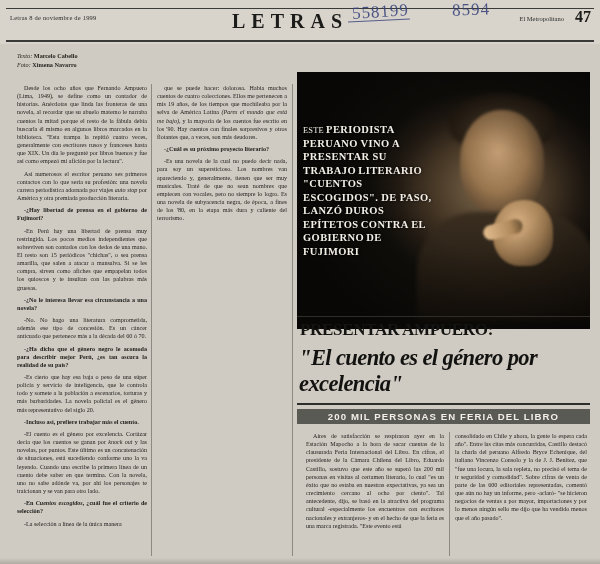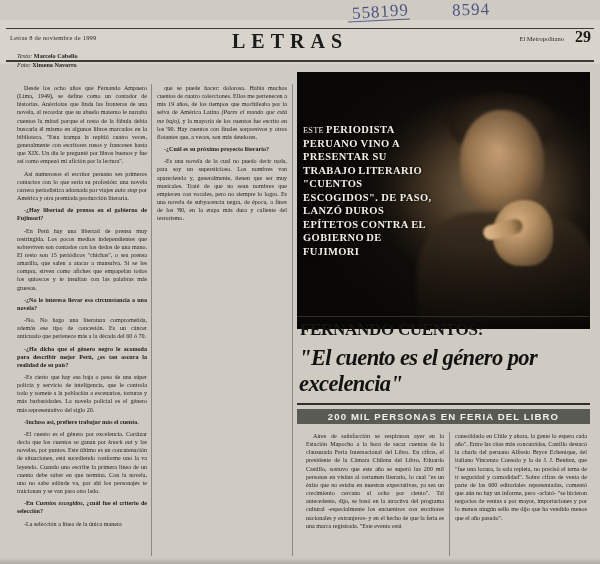--- a/index.html
+++ b/index.html
@@ -16,21 +16,20 @@
     font-family: "Liberation Serif", serif;
     color: #1a1a18;
   }
   
   .masthead {
     position: absolute;
     left: 0; top: 0;
     width: 600px;
     height: 44px;
     background: #d8d4cc;
-    margin-top: 20px;
   }
   .masthead-rule-top {
     position: absolute;
     left: 6px; top: 8px;
     width: 588px;
     height: 1px;
     background: #3a3a38;
   }
   .masthead-rule-bottom {
     position: absolute;
@@ -256,21 +255,21 @@
 </head>
 <body>
 
 <div class="page">
 
   <div class="masthead">
     <div class="masthead-rule-top"></div>
     <div class="masthead-left">Letras 8 de noviembre de 1999</div>
     <div class="masthead-title">LETRAS</div>
     <div class="masthead-right">El Metropolitano</div>
-    <div class="masthead-page">29</div>
+    <div class="masthead-page">47</div>
     <div class="masthead-rule-bottom"></div>
   </div>
   <div class="scribble one">558199</div>
   <div class="scribble-line"></div>
   <div class="scribble two">8594</div>
 
   <div class="byline">
     <div>
       <span>Texto:</span>
       <b>Marcelo Cabello</b>
@@ -289,21 +288,21 @@
     <div class="hair"></div>
     <div class="face"></div>
     <div class="shoulder"></div>
     <div class="hand"></div>
     <div class="finger"></div>
     <div class="vignette"></div>
     <div class="photo-caption" id="photo-caption"><span>ESTE</span> <span class="big"> PERIODISTA</span> <span class="big">PERUANO VINO A</span> <span class="big">PRESENTAR SU TRABAJO</span> <span class="big">LITERARIO "CUENTOS</span> <span class="big">ESCOGIDOS". DE PASO,</span> <span class="big">LANZÓ DUROS EPÍTETOS</span> <span class="big">CONTRA EL GOBIERNO</span> <span class="big">DE FUJIMORI</span></div>
   </div>
 
   <div class="headline-rule" id="hl-rule-top"></div>
-  <div class="kicker">FERNANDO CUENTOS:</div>
+  <div class="kicker">PRESENTAR AMPUERO:</div>
   <div class="headline">"El cuento es el género por excelencia"</div>
   <div class="headline-rule" id="hl-rule-bot"></div>
 
   <div class="banner">200 MIL PERSONAS EN FERIA DEL LIBRO</div>
 
   <div class="col" id="col1">
       <p>Desde los ocho años que Fernando Ampuero (Lima, 1949), se define como un contador de historias. Anécdotas que linda las fronteras de una novela, al recordar que su abuelo materno le narraba cuentos la mítad porque el resto de la fábula debía buscarla él mismo en algunos libros marcados en la biblioteca. "Esta trampa la repitió cuatro veces, generalmente con escritores rusos y franceses hasta que XIX. Un día le pregunté por libros buenos y fue así como empezó mi afición por la lectura".</p>
       <p>Así numerosos el escritor peruano ses primeros contactos con lo que sería su profesión: una novela carrera periodística adornada por viajes <i>auto stop</i> por América y otra premiada producción literaria.</p>
       <p><b>-¿Hay libertad de prensa en el gobierno de Fujimori?</b></p>
       <p>-En Perú hay una libertad de prensa muy restringida. Los pocos medios independientes que sobreviven son contados con los dedos de una mano. El resto son 15 periódicos "chichas", o sea prensa amarilla, que salen a atacar a mansalva. Si se les compra, sirven como afiches que empapelan todos los quioscos y te insultan con las palabras más gruesas.</p>

